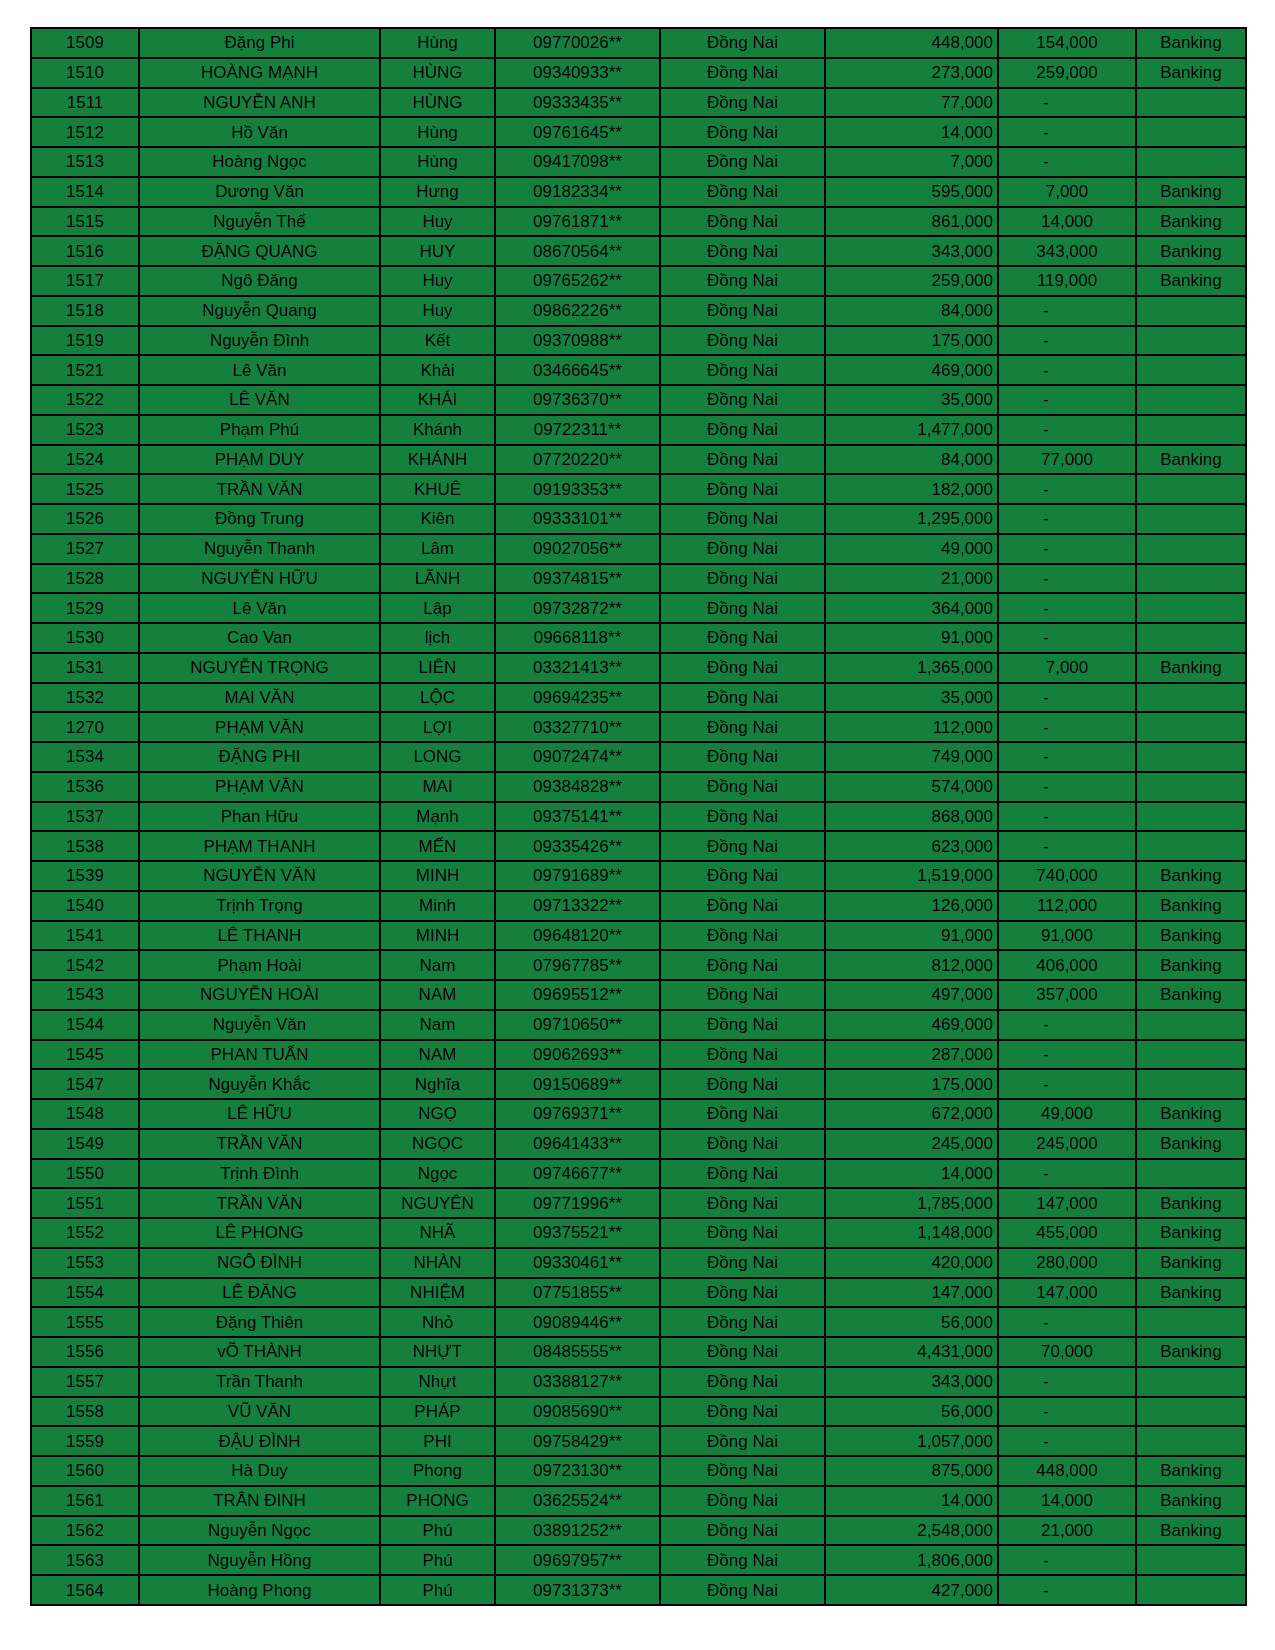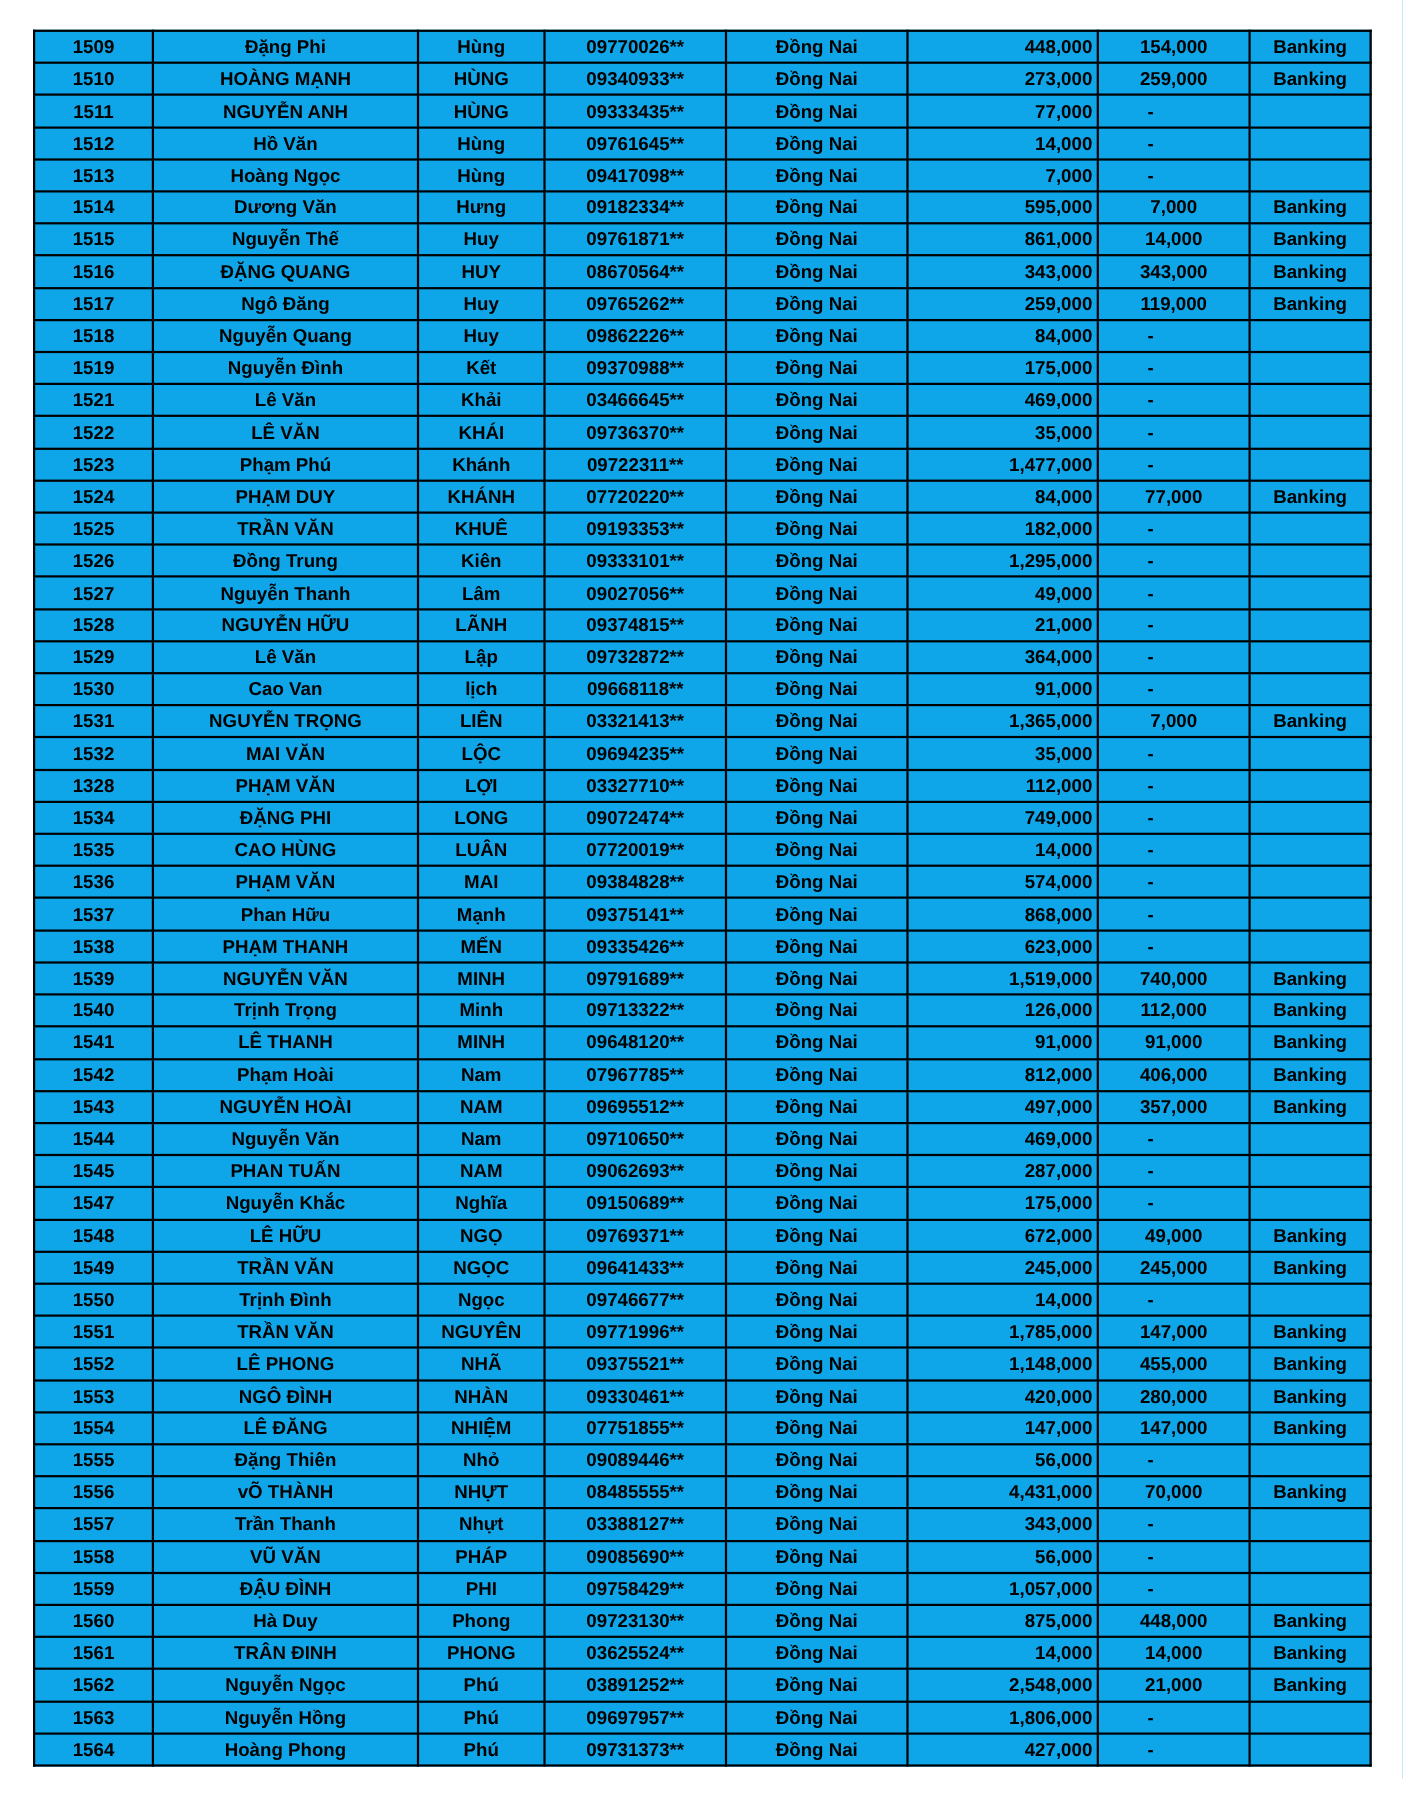--- a/index.html
+++ b/index.html
@@ -17,22 +17,21 @@
   .sheet {
     position: absolute;
     left: 30px;
     top: 27px;
   }
   table.data-table {
     border-collapse: collapse;
     table-layout: fixed;
     width: 1215px;
     height: 1579px;
-    background: #0ea5e9;
-    font-weight: bold;
+    background: #15803d;
   }
   table.data-table td {
     border: 2px solid #000000;
     font-size: 17px;
     line-height: 1;
     padding: 0 4px;
     overflow: hidden;
     white-space: nowrap;
     vertical-align: middle;
   }
@@ -286,46 +285,36 @@
           <td>1532</td>
           <td>MAI VĂN</td>
           <td>LỘC</td>
           <td>09694235**</td>
           <td>Đồng Nai</td>
           <td>35,000</td>
           <td class="dash">-</td>
           <td></td>
         </tr>
         <tr>
-          <td>1328</td>
+          <td>1270</td>
           <td>PHẠM VĂN</td>
           <td>LỢI</td>
           <td>03327710**</td>
           <td>Đồng Nai</td>
           <td>112,000</td>
           <td class="dash">-</td>
           <td></td>
         </tr>
         <tr>
           <td>1534</td>
           <td>ĐẶNG PHI</td>
           <td>LONG</td>
           <td>09072474**</td>
           <td>Đồng Nai</td>
           <td>749,000</td>
-          <td class="dash">-</td>
-          <td></td>
-        </tr>
-        <tr>
-          <td>1535</td>
-          <td>CAO HÙNG</td>
-          <td>LUÂN</td>
-          <td>07720019**</td>
-          <td>Đồng Nai</td>
-          <td>14,000</td>
           <td class="dash">-</td>
           <td></td>
         </tr>
         <tr>
           <td>1536</td>
           <td>PHẠM VĂN</td>
           <td>MAI</td>
           <td>09384828**</td>
           <td>Đồng Nai</td>
           <td>574,000</td>

